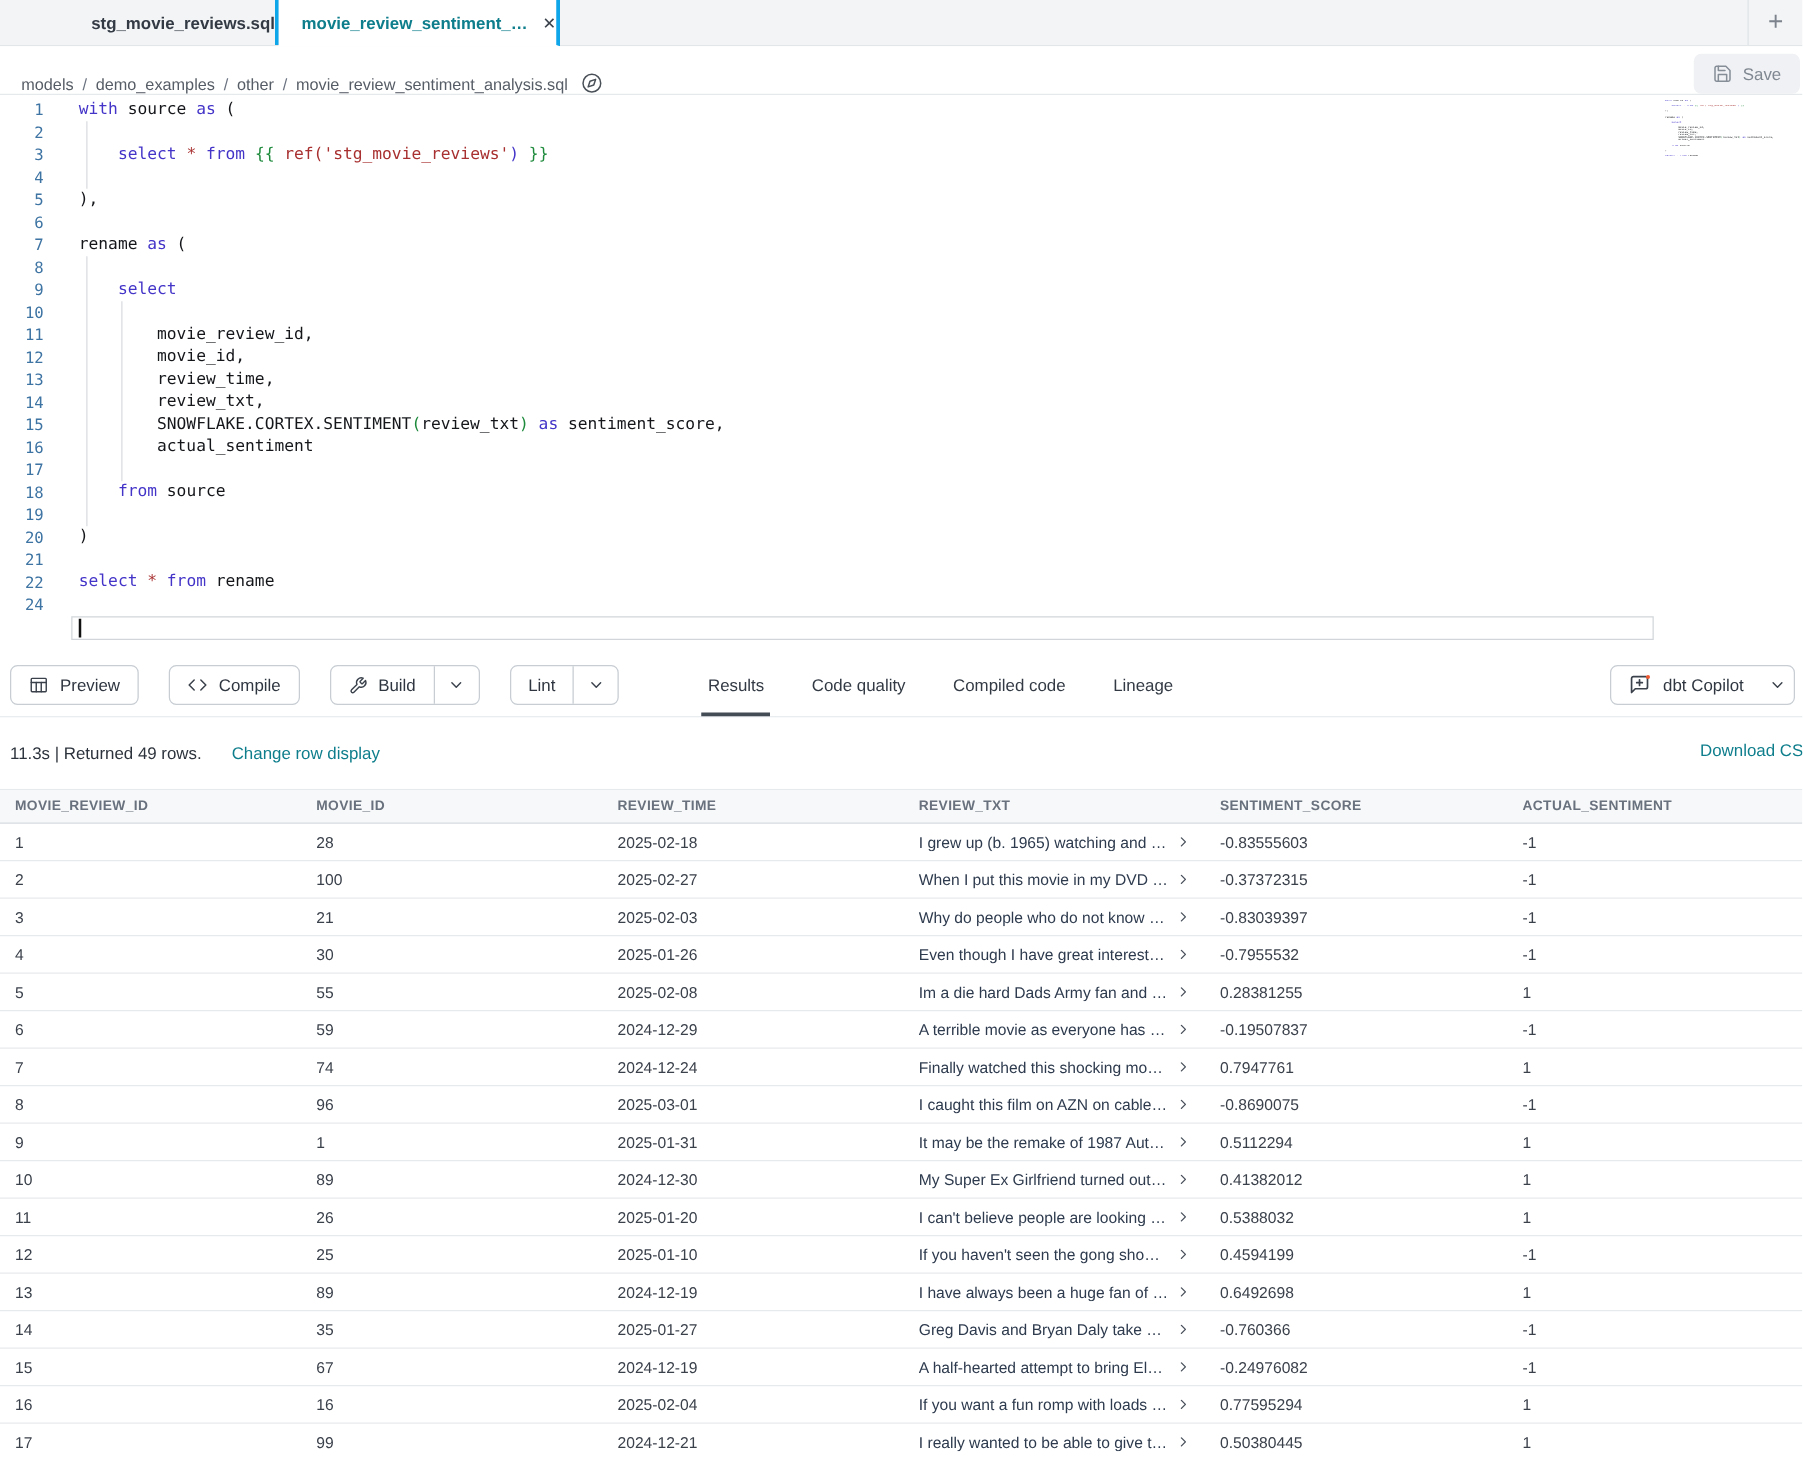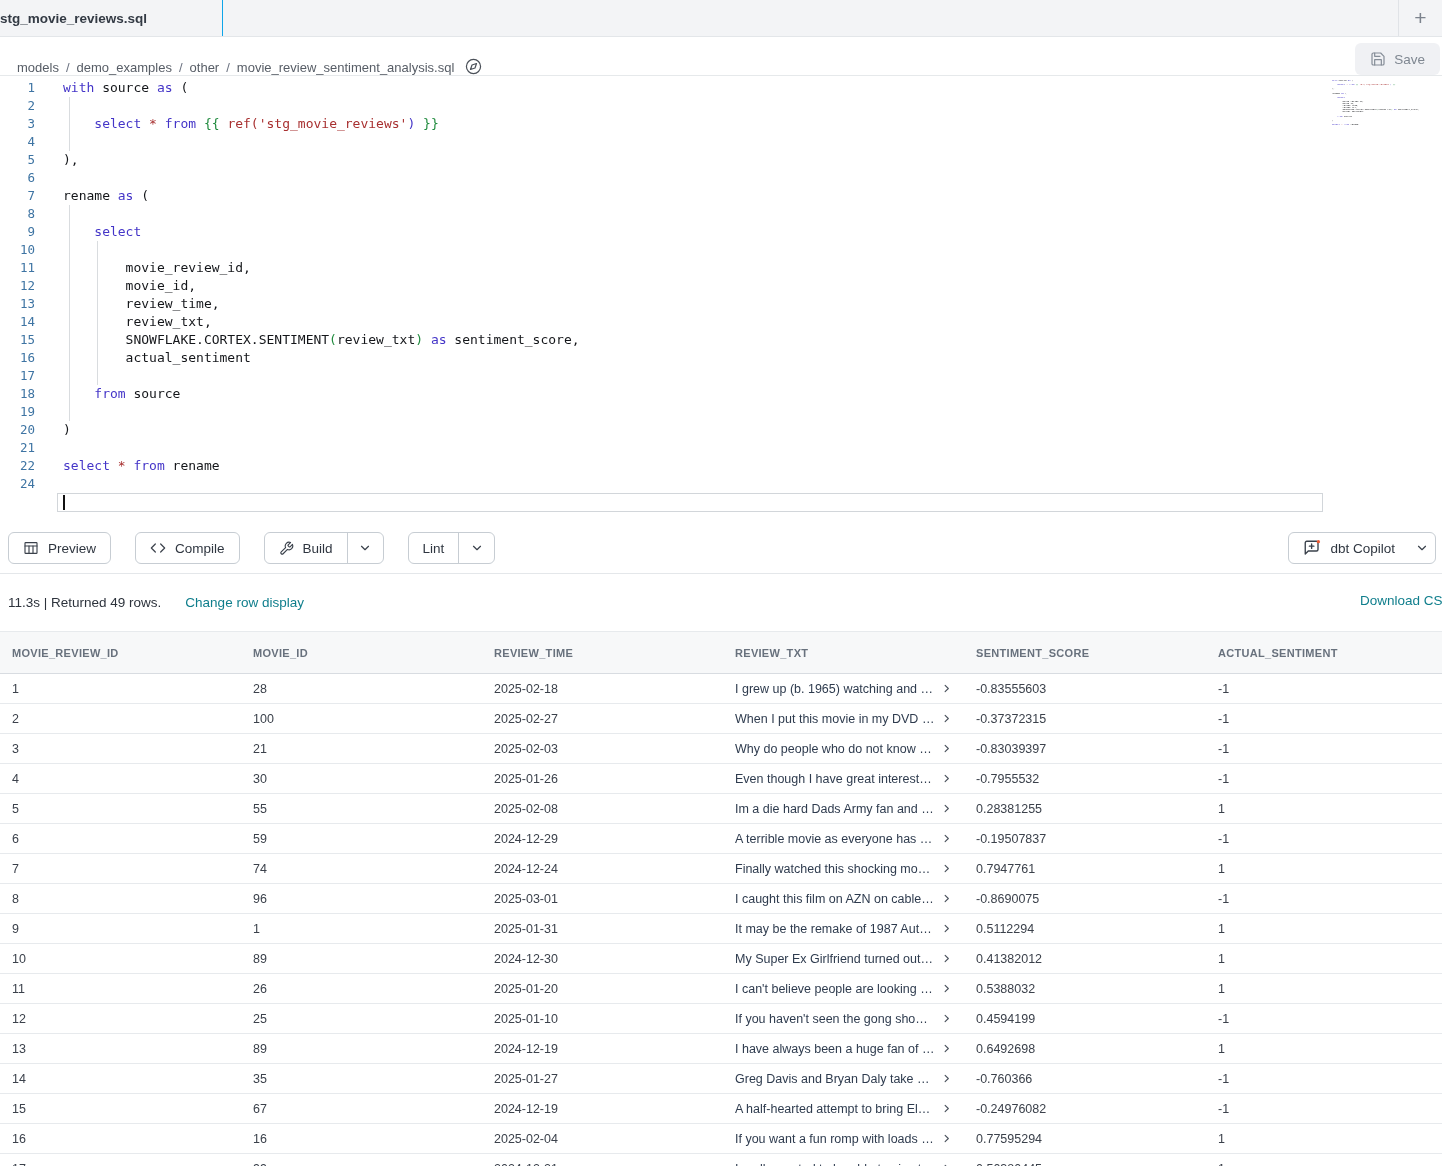--- a/index.html
+++ b/index.html
@@ -3,22 +3,22 @@
 <meta charset="utf-8">
 <style>
   *{box-sizing:border-box;margin:0;padding:0}
   body{margin:0;background:#fff}
   .app{position:relative;width:1442px;height:1166px;background:#fff;overflow:hidden;
        font-family:"Liberation Sans",sans-serif;color:#2f3640}
 
   
   .tabbar{position:absolute;left:0;top:0;width:100%;height:37px;background:#f3f4f6;
           border-bottom:1px solid #e3e6e9;display:flex;align-items:stretch}
-  .tab{display:flex;align-items:center;justify-content:flex-start;width:223px;
-       font-size:13.5px;font-weight:700;color:#333a44;border-right:1px solid #0ea5e9;
+  .tab{display:flex;align-items:center;justify-content:flex-end;width:223px;
+       font-size:13.5px;font-weight:700;color:#333a44;border-right:3px solid #0ea5e9;
        background:#f3f4f6;cursor:default}
   .tab.active{background:#fff;color:#0f7e8c;margin-bottom:-1px;border-bottom:1px solid #fff;width:225px}
   .tab .close{margin-left:12px;font-size:13px;color:#3c434d;font-weight:400}
   .newtab{margin-left:auto;width:44px;display:flex;align-items:center;justify-content:center;
           border-left:1px solid #e0e3e7;color:#7c838d;font-size:21px;font-weight:400}
 
   
   .crumbrow{position:absolute;left:0;top:37px;width:100%;height:39px;background:#fff;
             border-bottom:1px solid #e6e9eb;display:flex;align-items:flex-end;padding-left:17px;
             font-size:13px;color:#575d66}
@@ -63,37 +63,41 @@
   
   .statusrow{position:absolute;left:0;top:574px;width:100%;height:57px;display:flex;
              align-items:center;padding-left:8px;font-size:13.5px;color:#2d333c;background:#fff}
   .link{color:#0f7e8c}
   .change-link{margin-left:24px}
   .download-link{position:absolute;left:1360px;top:19px;white-space:nowrap}
 
   
   .table{position:absolute;left:0;top:631px;width:100%;bottom:0;background:#fff;overflow:hidden}
   .thead{display:grid;grid-template-columns:241px 241px 241px 241px 242px 1fr;align-items:center;
-         height:43px;background:#f7f8f9;border-top:1px solid #e7eaed;border-bottom:1px solid #d8dce1}
+         height:28px;background:#f7f8f9;border-top:1px solid #e7eaed;border-bottom:1px solid #d8dce1}
   .th{padding-left:12px;font-size:11px;font-weight:700;color:#68717d;letter-spacing:.3px;white-space:nowrap}
   .trow{display:grid;grid-template-columns:241px 241px 241px 241px 242px 1fr;align-items:center;
         height:30px;border-bottom:1px solid #e7eaed}
   .td{padding-left:12px;font-size:12.5px;color:#3b414b;white-space:nowrap}
   .td.rev{display:flex;align-items:center}
   .rtxt{display:block;max-width:200px;overflow:hidden;text-overflow:ellipsis;white-space:nowrap;color:#2e3b4e}
   .td.rev svg{margin-left:6px;flex:none}
 </style>
 </head>
 <body>
 
 <div class="app">
 
   <div class="tabbar">
     <div class="tab">
       <span>stg_movie_reviews.sql</span>
+    </div>
+    <div class="tab active">
+      <span>movie_review_sentiment_…</span>
+      <span class="close">✕</span>
     </div>
     <div class="newtab">+</div>
   </div>
 
   <div class="crumbrow">
     <span>models</span>
     <span class="sep">/</span>
     <span>demo_examples</span>
     <span class="sep">/</span>
     <span>other</span>
@@ -214,20 +218,34 @@
       <span class="pad">
           <span>Lint</span>
         </span>
       <span class="split-arrow">
         <svg width="14" height="14" viewBox="0 0 24 24" fill="none" stroke="#3a414b" stroke-width="2" stroke-linecap="round" stroke-linejoin="round">
             <polyline points="6 9 12 15 18 9"></polyline>
           </svg>
       </span>
     </button>
 
+    <div class="rtabs">
+      <div class="rtab active">
+          <span>Results</span>
+        </div>
+      <div class="rtab">
+          <span>Code quality</span>
+        </div>
+      <div class="rtab">
+          <span>Compiled code</span>
+        </div>
+      <div class="rtab">
+          <span>Lineage</span>
+        </div>
+    </div>
 
     <button class="btn copilot">
       <span class="pad">
         <svg width="18" height="18" viewBox="0 0 24 24" fill="none" stroke="#3a414b" stroke-width="1.8" stroke-linecap="round" stroke-linejoin="round">
             <path d="M20 14a2 2 0 0 1-2 2H7l-4 4V5a2 2 0 0 1 2-2h13a2 2 0 0 1 2 2z"></path>
             <line x1="8.5" y1="9.5" x2="14.5" y2="9.5"></line>
             <line x1="11.5" y1="6.5" x2="11.5" y2="12.5"></line>
             <circle cx="20.5" cy="3.5" r="2.2" fill="#f05a33" stroke="none"></circle>
           </svg>
         <span>dbt Copilot</span>

